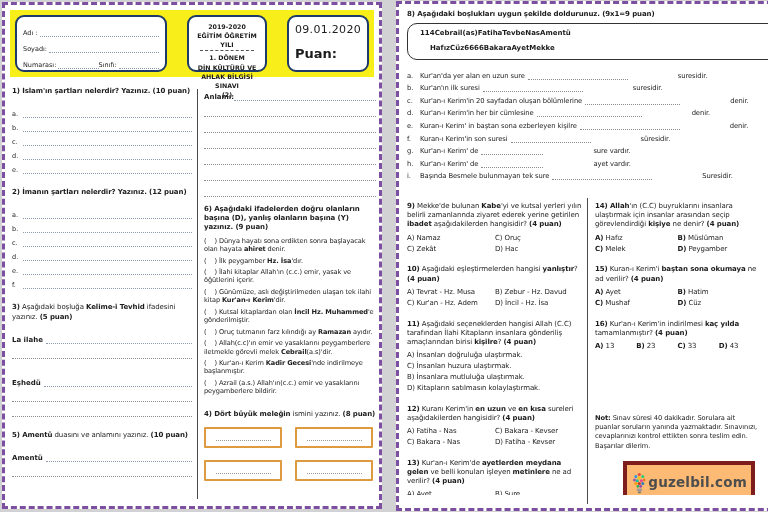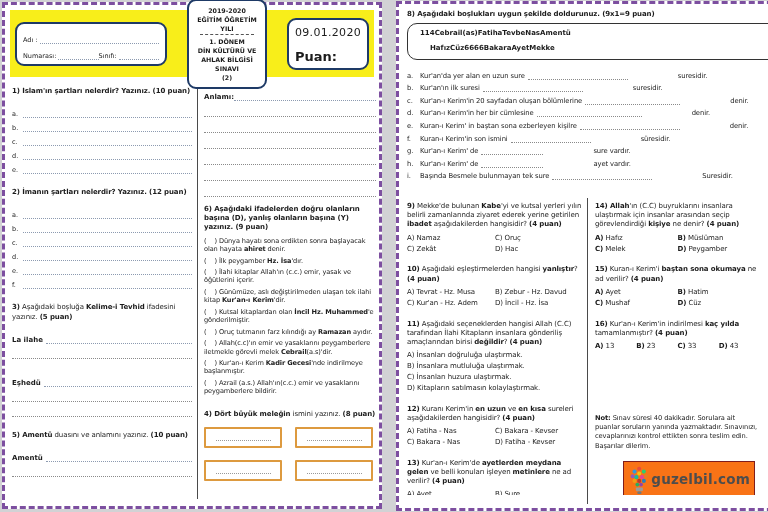--- a/index.html
+++ b/index.html
@@ -4,21 +4,21 @@
 <style>
   * { box-sizing: border-box; margin: 0; padding: 0; }
   html,body { width:768px; height:512px; overflow:hidden; }
   body { background:#d2d2d5; font-family:"DejaVu Sans", sans-serif; color:#1c1c1c; position:relative; }
 
   .page { position:absolute; background:#fff; border:3px dashed #7d4fa0; }
   .page-l { left:2px; top:2px; width:380px; height:507px; }
   .page-r { left:396px; top:1px; width:404px; height:510px; }
 
   
-  .yellow { position:absolute; left:5px; top:5px; width:364px; height:67px; background:#f8ee1a; display:flex; gap:20px; padding:5px;align-items:center; }
+  .yellow { position:absolute; left:5px; top:5px; width:364px; height:67px; background:#f8ee1a; display:flex; gap:20px; padding:5px; }
   .hbox { background:#fff; border:2px solid #1e3a66; border-radius:9px; padding:4px 6px; }
   .hbox.student { width:152px; font-size:6.5px; }
   .hbox.title { flex:1; text-align:center; font-size:6.3px; font-weight:bold; line-height:1.45; padding-top:5px; }
   .hbox.date { width:82px; font-size:6.5px; }
   .srow { display:flex; align-items:flex-end; height:16px; }
   .srow .lbl { white-space:nowrap; margin-right:2px; }
   .dotline { flex:1; border-bottom:1px dotted #8c9ab0; height:9px; min-width:8px; }
   .dashrule { border-bottom:1px dashed #555; width:85%; margin:1px auto 2px auto; }
   .date-val { font-size:11px; text-align:center; margin-top:2px; letter-spacing:0.3px; }
   .score-lbl { font-size:13px; font-weight:bold; margin-top:10px; }
@@ -66,31 +66,35 @@
   .col4 { left:196px; width:165px; }
 
   .mcq { margin-bottom:11px; }
   .mcq .qtitle { margin-bottom:3px; }
   .opts { display:grid; font-size:7px; line-height:1.55; letter-spacing:-0.1px; }
   .opts.c2 { grid-template-columns:1fr 1fr; }
   .opts.c1 { grid-template-columns:1fr; }
   .opts.c4 { grid-template-columns:1fr 1fr 1fr 1fr; }
 
   .note { font-size:6.7px; line-height:1.38; margin-top:62px; letter-spacing:-0.1px; }
-  .brandbox { margin-top:10px; margin-left:28px; width:132px; border:1px solid #7f1d1d; background:#f97316; display:flex; align-items:center; padding:1px 4px; }
+  .brandbox { margin-top:10px; margin-left:28px; width:132px; border:4px solid #7f1d1d; background:#fdba74; display:flex; align-items:center; padding:1px 4px; }
   .brandtxt { font-size:13.5px; font-weight:bold; color:#4d4d4d; letter-spacing:0.2px; }
 </style>
 </head>
 <body>
 
 <div class="page page-l">
   <div class="yellow">
     <div class="hbox student">
       <div class="srow">
         <span class="lbl">Adı          :</span>
+        <span class="dotline"></span>
+      </div>
+      <div class="srow">
+        <span class="lbl">Soyadı:</span>
         <span class="dotline"></span>
       </div>
       <div class="srow">
         <span class="lbl">Numarası:</span>
         <span class="dotline"></span>
         <span class="lbl">Sınıfı:</span>
         <span class="dotline"></span>
       </div>
     </div>
     <div class="hbox title">
@@ -274,21 +278,21 @@
           <span class="tail">denir.</span>
         </div>
         <div class="q8row">
           <span class="ltr">e.</span>
           <span>Kuran-ı Kerim' in baştan sona ezberleyen kişilre</span>
           <span class="blank" style="width: 100px;"></span>
           <span class="tail">denir.</span>
         </div>
         <div class="q8row">
           <span class="ltr">f.</span>
-          <span>Kuran-ı Kerim'in son ismini</span>
+          <span>Kuran-ı Kerim'in son suresi</span>
           <span class="blank" style="width: 80px;"></span>
           <span class="tail">süresidir.</span>
         </div>
         <div class="q8row">
           <span class="ltr">g.</span>
           <span>Kur'an-ı Kerim' de</span>
           <span class="blank" style="width: 62px;"></span>
           <span class="tail">sure vardır.</span>
         </div>
         <div class="q8row">
@@ -319,25 +323,25 @@
         <div class="q mcq">
           <div class="qtitle"><b>10)</b> Aşağıdaki eşleştirmelerden hangisi <b>yanlıştır</b>? <b>(4 puan)</b></div>
           <div class="opts c2">
             <div class="opt">A) Tevrat - Hz. Musa</div>
             <div class="opt">B) Zebur - Hz. Davud</div>
             <div class="opt">C) Kur'an - Hz. Adem</div>
             <div class="opt">D) İncil - Hz. İsa</div>
           </div>
         </div>
         <div class="q mcq">
-          <div class="qtitle"><b>11)</b> Aşağıdaki seçeneklerden hangisi Allah (C.C) tarafından İlahi Kitapların insanlara gönderiliş amaçlarından birisi <b>değildir</b>? <b>(4 puan)</b></div>
+          <div class="qtitle"><b>11)</b> Aşağıdaki seçeneklerden hangisi Allah (C.C) tarafından İlahi Kitapların insanlara gönderiliş amaçlarından birisi <b>kişilre</b>? <b>(4 puan)</b></div>
           <div class="opts c1">
             <div class="opt">A) İnsanları doğruluğa ulaştırmak.</div>
+            <div class="opt">C) İnsanları huzura ulaştırmak.</div>
             <div class="opt">B) İnsanlara mutluluğa ulaştırmak.</div>
-            <div class="opt">C) İnsanları huzura ulaştırmak.</div>
             <div class="opt">D) Kitapların satılmasın kolaylaştırmak.</div>
           </div>
         </div>
         <div class="q mcq">
           <div class="qtitle"><b>12)</b> Kuranı Kerim'in <b>en uzun</b> ve <b>en kısa</b> sureleri aşağıdakilerden hangisidir? <b>(4 puan)</b></div>
           <div class="opts c2">
             <div class="opt">A) Fatiha - Nas</div>
             <div class="opt">C) Bakara - Kevser</div>
             <div class="opt">C) Bakara - Nas</div>
             <div class="opt">D) Fatiha - Kevser</div>

